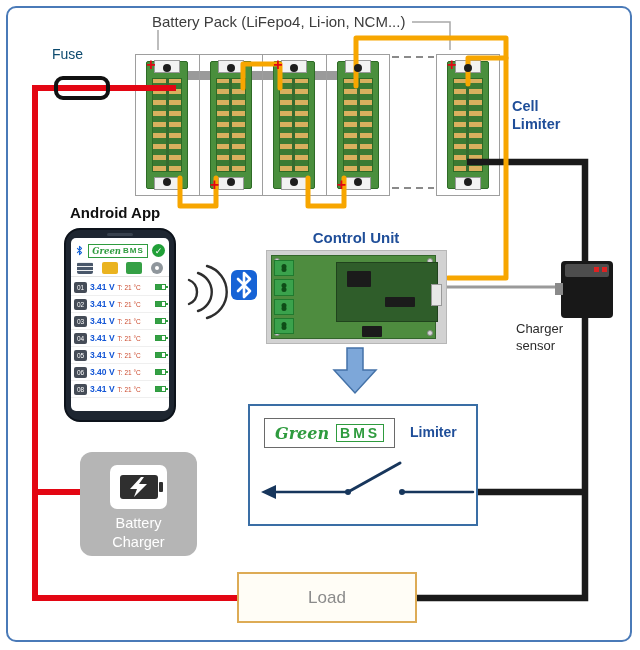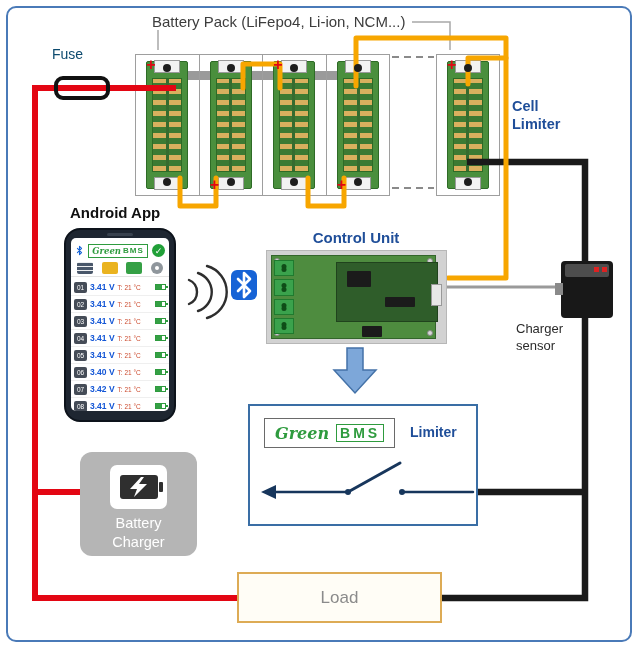--- a/index.html
+++ b/index.html
@@ -87,21 +87,21 @@
   .lg-bms{color:var(--logo_green,#2e9b3e);font-weight:bold;font-size:14px;letter-spacing:3px;border:1px solid var(--logo_green,#2e9b3e);padding:0 3px}
   .limiter-label{position:absolute;left:160px;top:18px;color:var(--label_blue,#1f4e99);font-weight:bold;font-size:14px}
   .switch-svg{position:absolute;inset:0}
   
   .charger{left:80px;top:452px;width:117px;height:104px;background:var(--charger_gray,#b5b5b5);border-radius:12px}
   .charger-icon{position:absolute;left:30px;top:13px;width:57px;height:44px;background:#fff;border-radius:7px;display:flex;align-items:center;justify-content:center}
   .batt-shape{position:relative;width:38px;height:24px;background:#2f2f2f;border-radius:3px;display:flex;align-items:center;justify-content:center}
   .batt-shape::after{content:"";position:absolute;right:-5px;top:7px;width:4px;height:10px;background:#2f2f2f;border-radius:1px}
   .charger-label{position:absolute;left:0;right:0;top:62px;text-align:center;color:#fff;font-size:14.5px;line-height:1.3}
   
-  .load{left:237px;top:572px;width:205px;height:51px;background:#fffdf6;border:2px solid var(--load_border,#ddab55);display:flex;align-items:center;justify-content:center;color:#8b8b8b;font-size:17px}
+  .load{left:237px;top:572px;width:180px;height:51px;background:#fffdf6;border:2px solid var(--load_border,#ddab55);display:flex;align-items:center;justify-content:center;color:#8b8b8b;font-size:17px}
   svg.wires{left:0;top:0;pointer-events:none}
 </style>
 </head>
 <body>
 
 <div class="canvas">
 
   <div class="abs frame"></div>
 
   <div class="abs pack-a">
@@ -233,26 +233,20 @@
             <span class="cr-t">T: 21 °C</span>
             <span class="cr-b"></span>
           </div>
           <div class="cell-row">
             <span class="cr-num">06</span>
             <span class="cr-v">3.40 V</span>
             <span class="cr-t">T: 21 °C</span>
             <span class="cr-b"></span>
           </div>
           <div class="cell-row">
-            <span class="cr-num">07</span>
-            <span class="cr-v">3.42 V</span>
-            <span class="cr-t">T: 21 °C</span>
-            <span class="cr-b"></span>
-          </div>
-          <div class="cell-row">
             <span class="cr-num">08</span>
             <span class="cr-v">3.41 V</span>
             <span class="cr-t">T: 21 °C</span>
             <span class="cr-b"></span>
           </div>
         </div>
     </div>
   </div>
 
   <div class="abs bt-icon">

